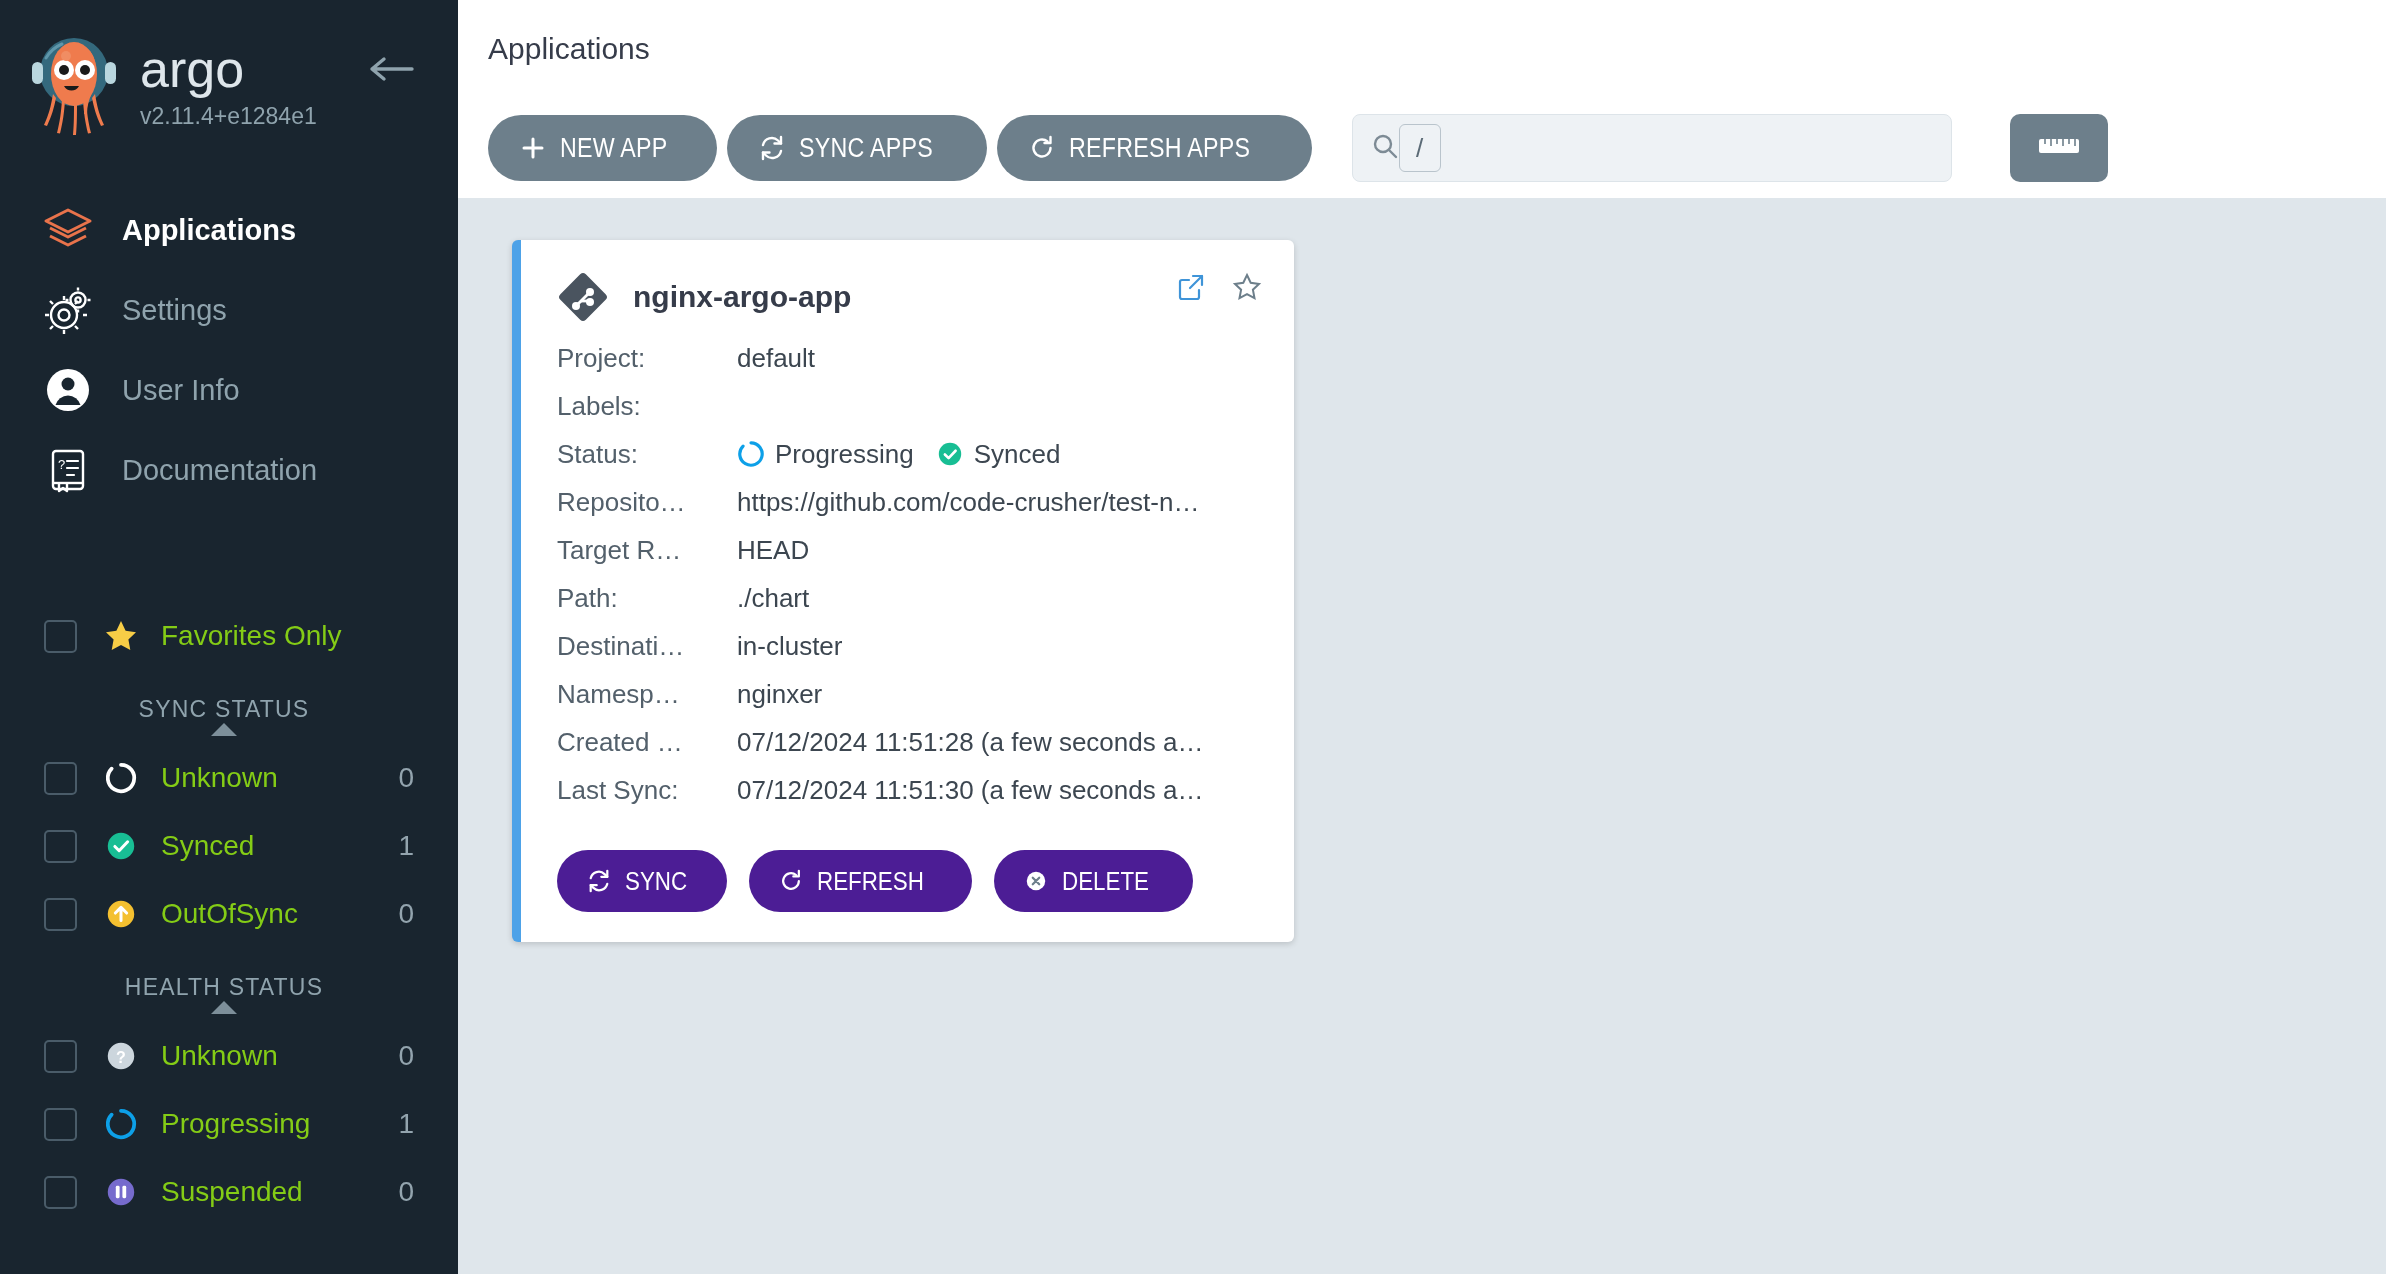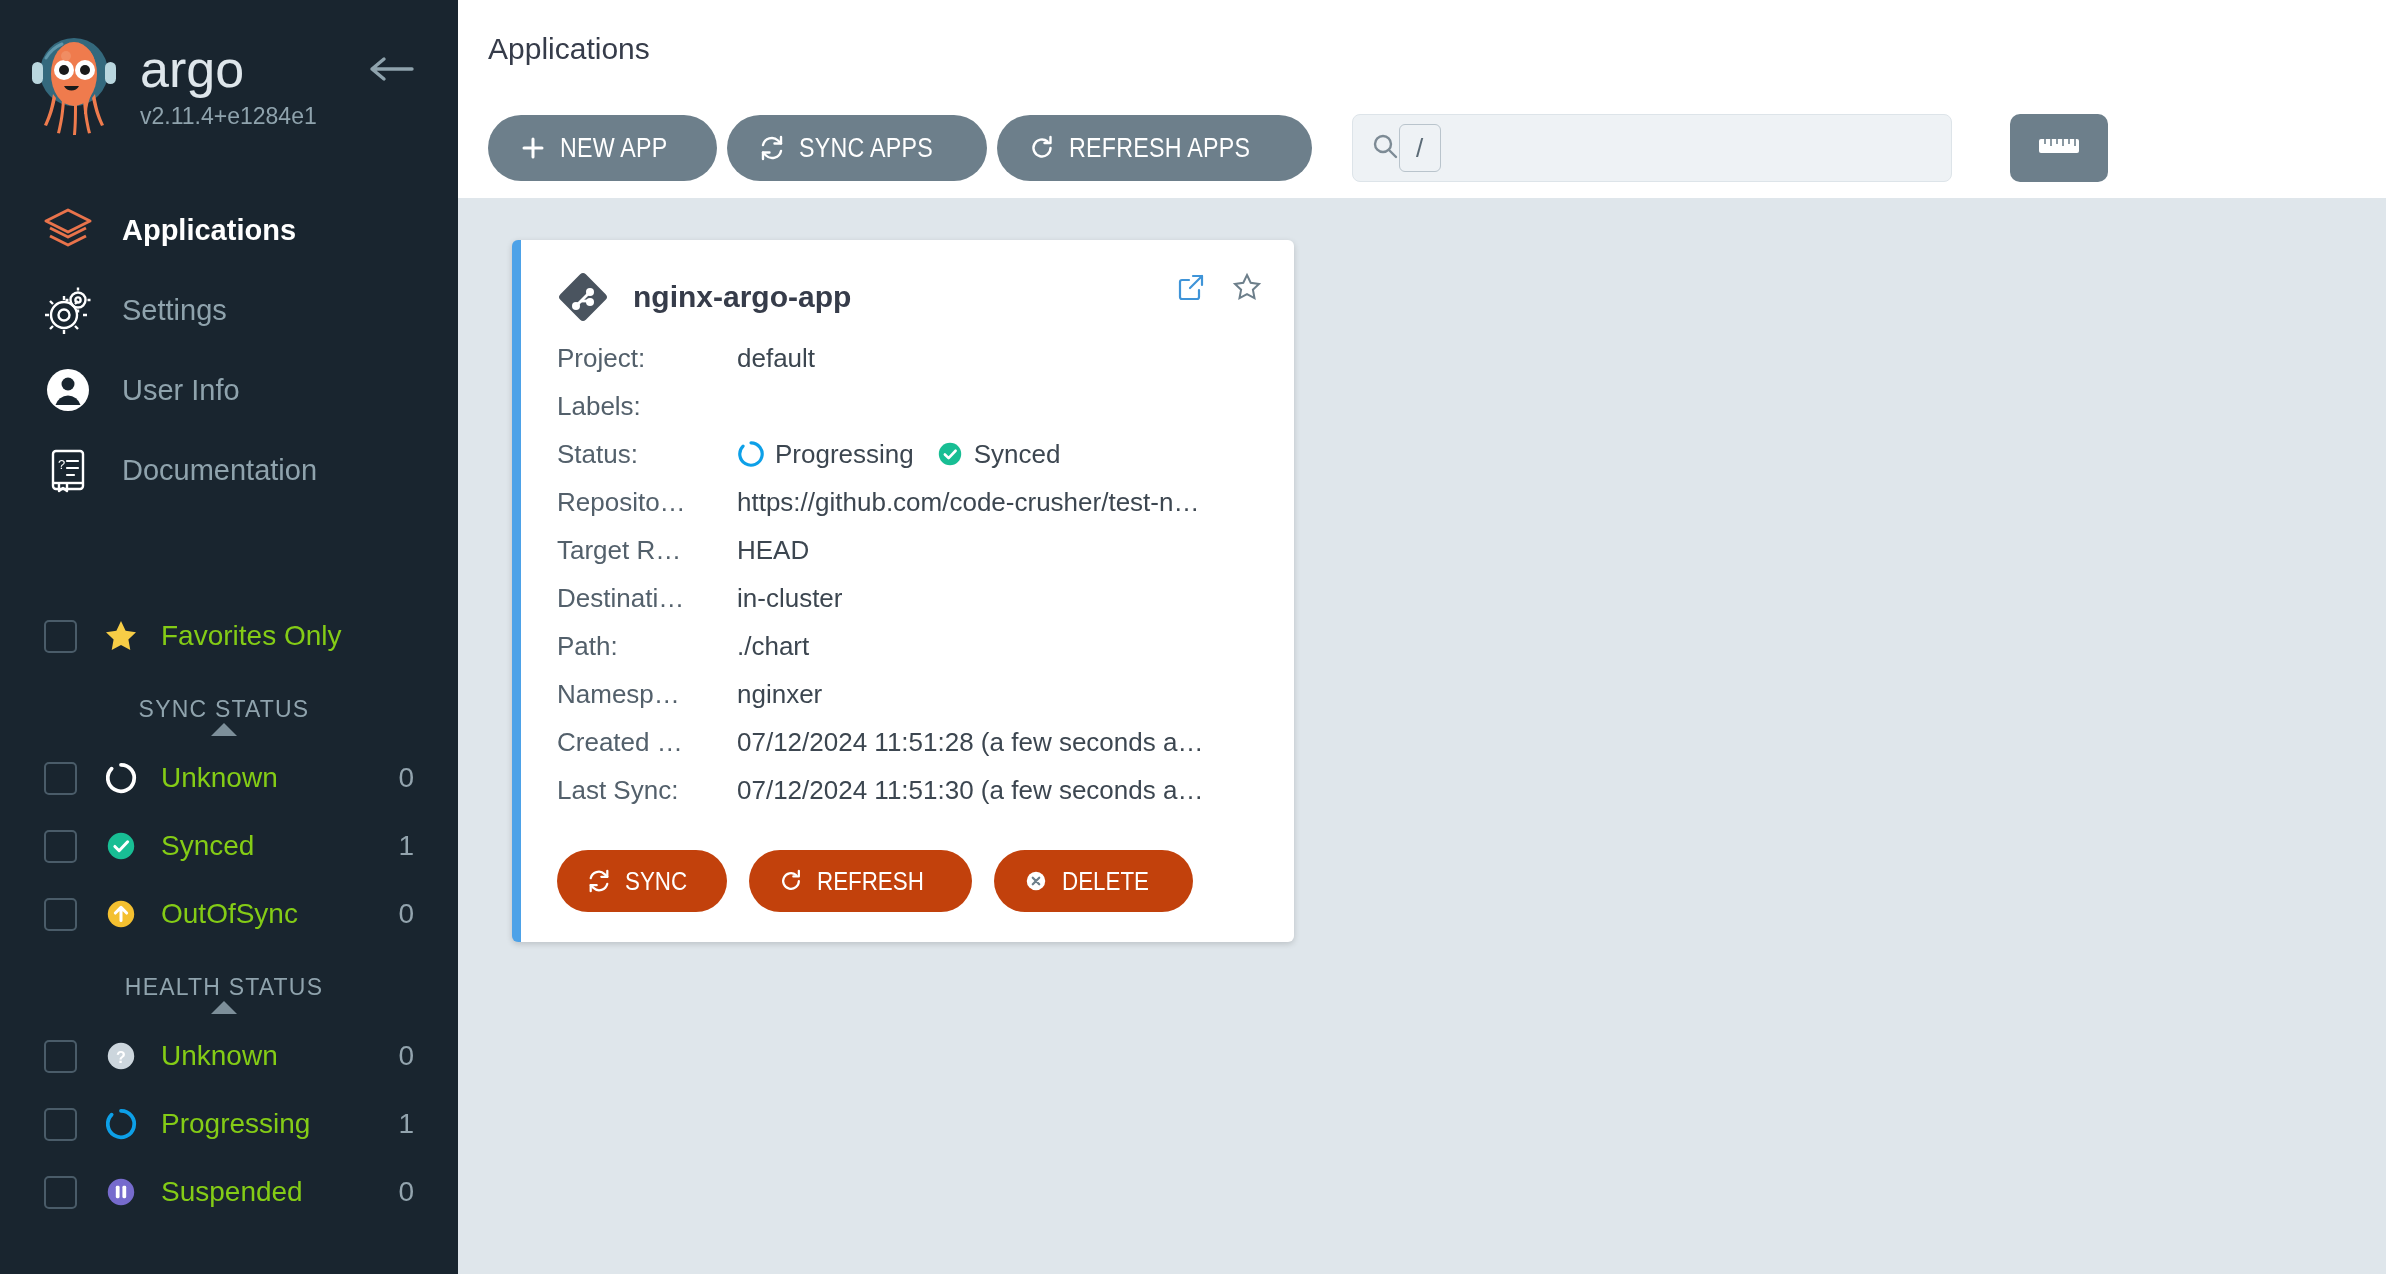--- a/index.html
+++ b/index.html
@@ -155,21 +155,21 @@
 
   .rows { margin-top: 6px; }
   .row { display: flex; align-items: center; height: 48px; font-size: 26px; }
   .row-key { width: 180px; color: #53606b; flex: none; }
   .row-val { color: #3c4650; display: flex; align-items: center; white-space: nowrap; }
   .row-val .sic { margin-right: 10px; display: flex; align-items: center; }
   .row-val .sic.second { margin-left: 22px; }
 
   .card-btns { display: flex; gap: 22px; margin-top: 36px; }
   .card-btn {
-    height: 62px; border-radius: 31px; background: #c2410c; color: #fff;
+    height: 62px; border-radius: 31px; background: #4c1d95; color: #fff;
     display: flex; align-items: center; padding: 8px 30px; font-size: 26px;
     cursor: pointer; border: none;
     font-family: "Liberation Sans Narrow", "Liberation Sans", sans-serif;
   }
   .card-btn .bi { margin-right: 14px; display: flex; align-items: center; }
 </style>
 </head>
 <body>
 
 <div class="app">
@@ -496,27 +496,27 @@
             <span class="row-key">Reposito…</span>
             <span class="row-val">https://github.com/code-crusher/test-n…</span>
           </div>
 
           <div class="row">
             <span class="row-key">Target R…</span>
             <span class="row-val">HEAD</span>
           </div>
 
           <div class="row">
+            <span class="row-key">Path:</span>
+            <span class="row-val">./chart</span>
+          </div>
+
+          <div class="row">
             <span class="row-key">Destinati…</span>
             <span class="row-val">in-cluster</span>
-          </div>
-
-          <div class="row">
-            <span class="row-key">Path:</span>
-            <span class="row-val">./chart</span>
           </div>
 
           <div class="row">
             <span class="row-key">Namesp…</span>
             <span class="row-val">nginxer</span>
           </div>
 
           <div class="row">
             <span class="row-key">Created …</span>
             <span class="row-val">07/12/2024 11:51:28  (a few seconds a…</span>

